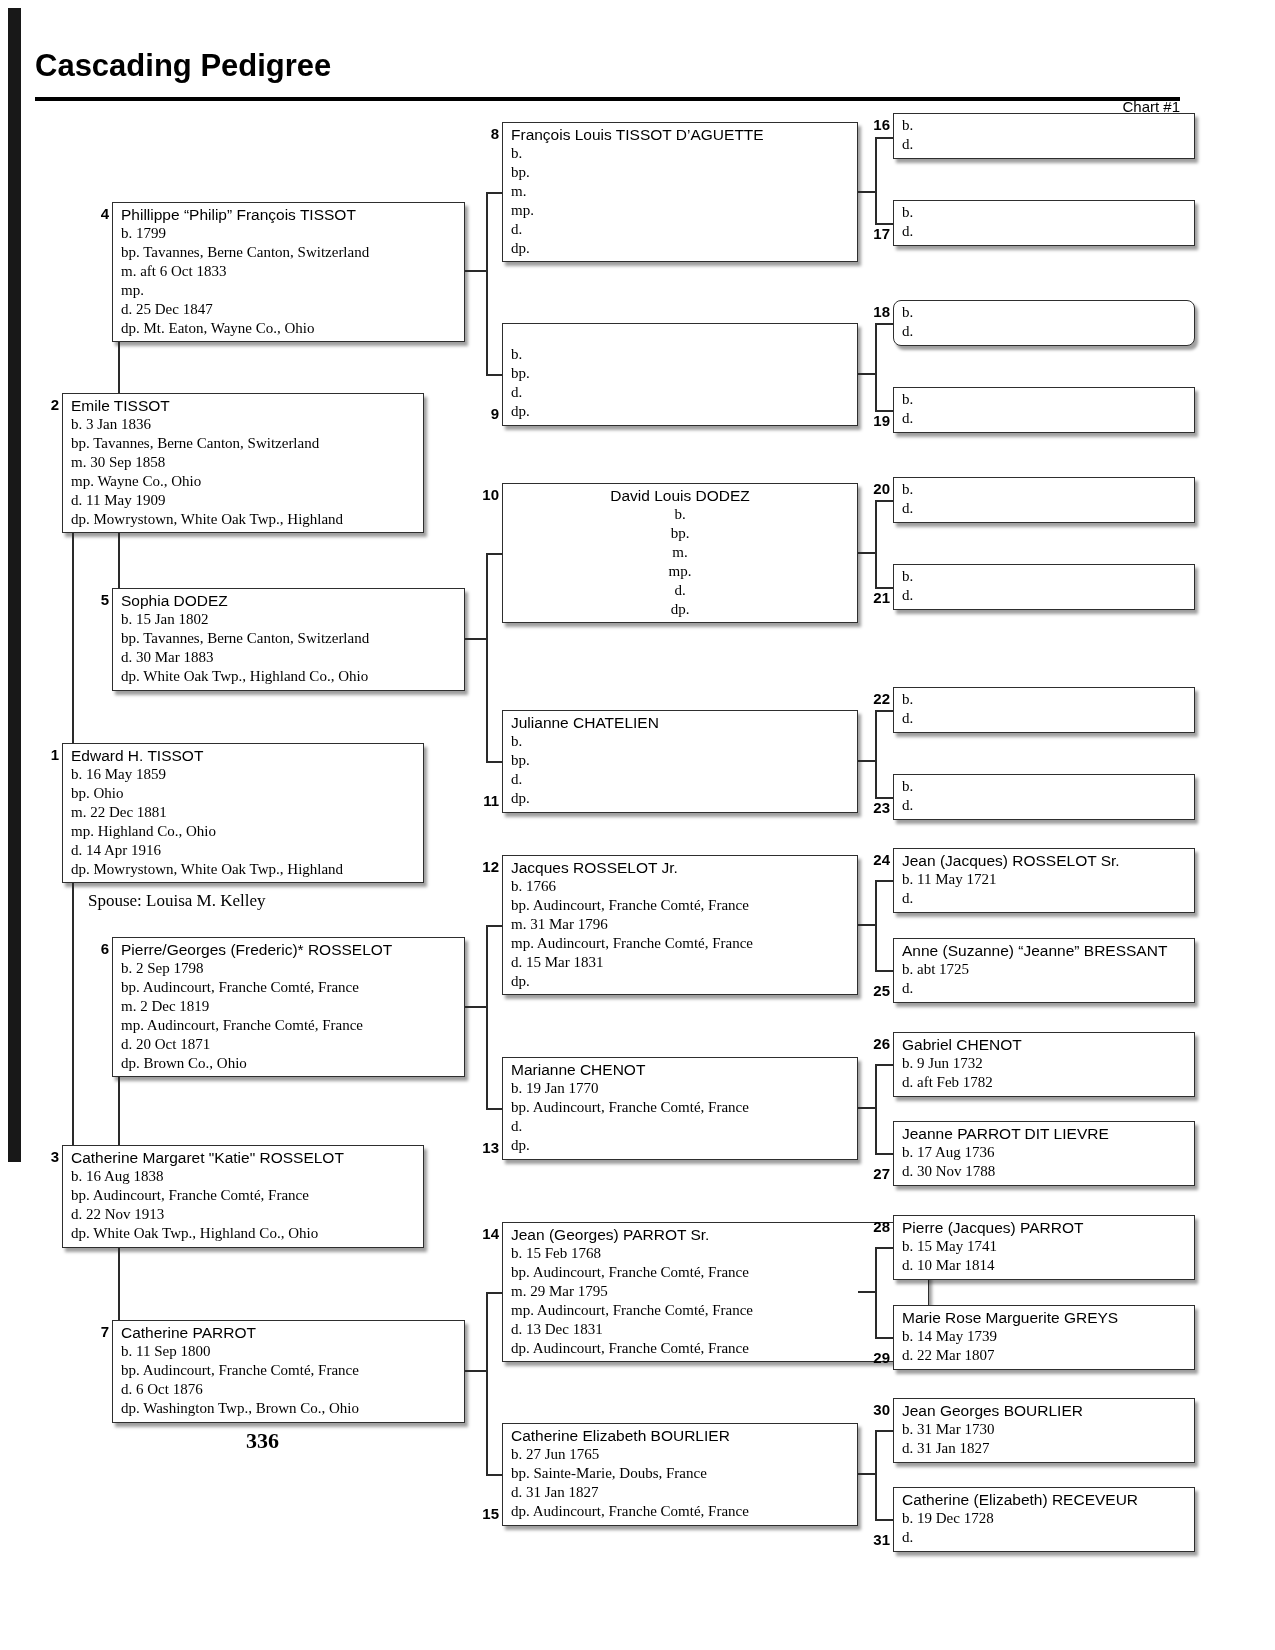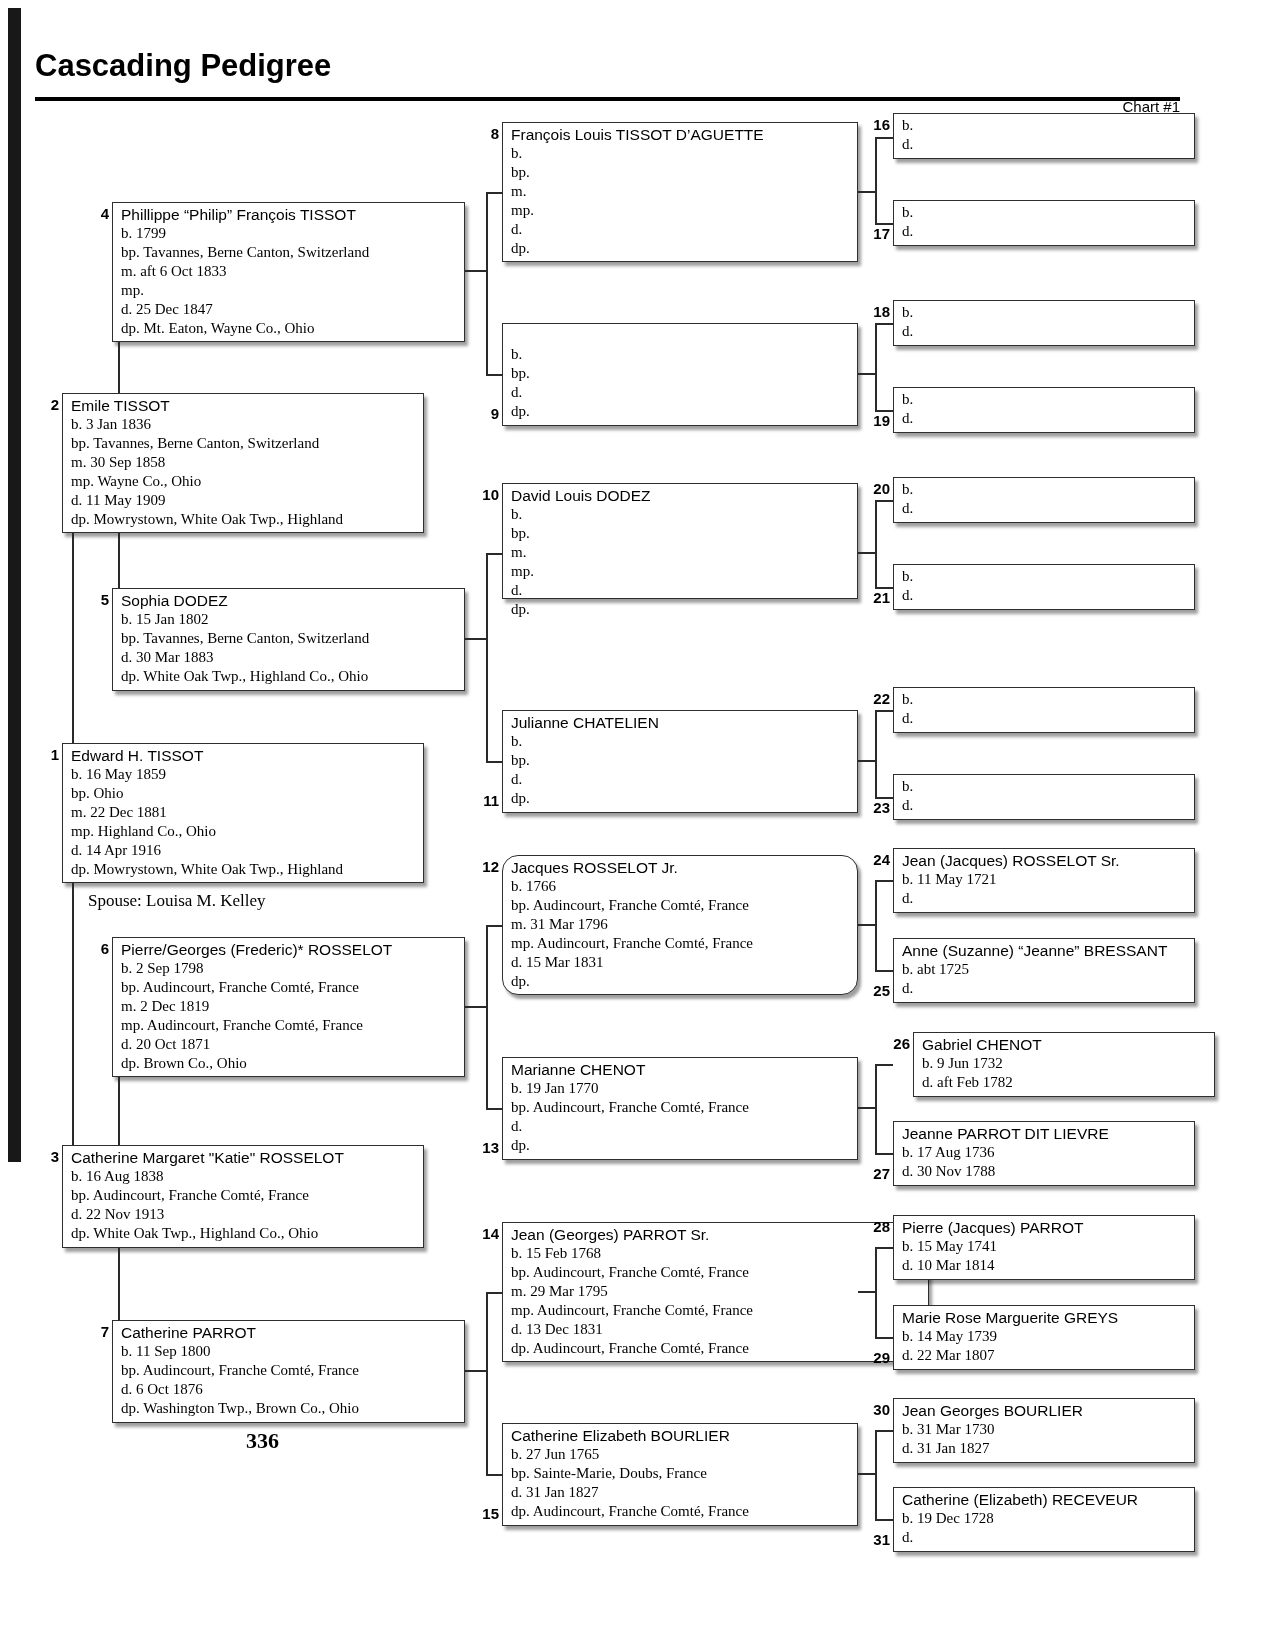--- a/index.html
+++ b/index.html
@@ -112,39 +112,39 @@
       <div class="pline">dp.</div>
     </div>
   <div class="pbox" style="left:502px;top:323px;width:356px;height:103px;">
       <div class="pnum num-bottom">9</div>
       <div class="pname"></div>
       <div class="pline">b.</div>
       <div class="pline">bp.</div>
       <div class="pline">d.</div>
       <div class="pline">dp.</div>
     </div>
-  <div class="pbox" style="left:502px;top:483px;width:356px;height:116px;">
+  <div class="pbox" style="left:502px;top:483px;width:356px;height:140px;text-align:center;">
       <div class="pnum num-top">10</div>
       <div class="pname">David Louis DODEZ</div>
       <div class="pline">b.</div>
       <div class="pline">bp.</div>
       <div class="pline">m.</div>
       <div class="pline">mp.</div>
       <div class="pline">d.</div>
       <div class="pline">dp.</div>
     </div>
   <div class="pbox" style="left:502px;top:710px;width:356px;height:103px;">
       <div class="pnum num-bottom">11</div>
       <div class="pname">Julianne CHATELIEN</div>
       <div class="pline">b.</div>
       <div class="pline">bp.</div>
       <div class="pline">d.</div>
       <div class="pline">dp.</div>
     </div>
-  <div class="pbox" style="left:502px;top:855px;width:356px;height:140px;border-radius:16px;">
+  <div class="pbox" style="left:502px;top:855px;width:356px;height:140px;">
       <div class="pnum num-top">12</div>
       <div class="pname">Jacques ROSSELOT Jr.</div>
       <div class="pline">b. 1766</div>
       <div class="pline">bp. Audincourt, Franche Comté, France</div>
       <div class="pline">m. 31 Mar 1796</div>
       <div class="pline">mp. Audincourt, Franche Comté, France</div>
       <div class="pline">d. 15 Mar 1831</div>
       <div class="pline">dp.</div>
     </div>
   <div class="pbox" style="left:502px;top:1057px;width:356px;height:103px;">
@@ -177,21 +177,21 @@
   <div class="pbox" style="left:893px;top:113px;width:302px;height:46px;">
       <div class="pnum num-top">16</div>
       <div class="pline">b.</div>
       <div class="pline">d.</div>
     </div>
   <div class="pbox" style="left:893px;top:200px;width:302px;height:46px;">
       <div class="pnum num-bottom">17</div>
       <div class="pline">b.</div>
       <div class="pline">d.</div>
     </div>
-  <div class="pbox" style="left:893px;top:300px;width:302px;height:46px;">
+  <div class="pbox" style="left:893px;top:300px;width:302px;height:46px;border-radius:8px;">
       <div class="pnum num-top">18</div>
       <div class="pline">b.</div>
       <div class="pline">d.</div>
     </div>
   <div class="pbox" style="left:893px;top:387px;width:302px;height:46px;">
       <div class="pnum num-bottom">19</div>
       <div class="pline">b.</div>
       <div class="pline">d.</div>
     </div>
   <div class="pbox" style="left:893px;top:477px;width:302px;height:46px;">
@@ -219,21 +219,21 @@
       <div class="pname">Jean (Jacques) ROSSELOT Sr.</div>
       <div class="pline">b. 11 May 1721</div>
       <div class="pline">d.</div>
     </div>
   <div class="pbox" style="left:893px;top:938px;width:302px;height:65px;">
       <div class="pnum num-bottom">25</div>
       <div class="pname">Anne (Suzanne) “Jeanne” BRESSANT</div>
       <div class="pline">b. abt 1725</div>
       <div class="pline">d.</div>
     </div>
-  <div class="pbox" style="left:893px;top:1032px;width:302px;height:65px;margin-left:20px;">
+  <div class="pbox" style="left:893px;top:1032px;width:302px;height:65px;">
       <div class="pnum num-top">26</div>
       <div class="pname">Gabriel CHENOT</div>
       <div class="pline">b. 9 Jun 1732</div>
       <div class="pline">d. aft Feb 1782</div>
     </div>
   <div class="pbox" style="left:893px;top:1121px;width:302px;height:65px;">
       <div class="pnum num-bottom">27</div>
       <div class="pname">Jeanne PARROT DIT LIEVRE</div>
       <div class="pline">b. 17 Aug 1736</div>
       <div class="pline">d. 30 Nov 1788</div>

